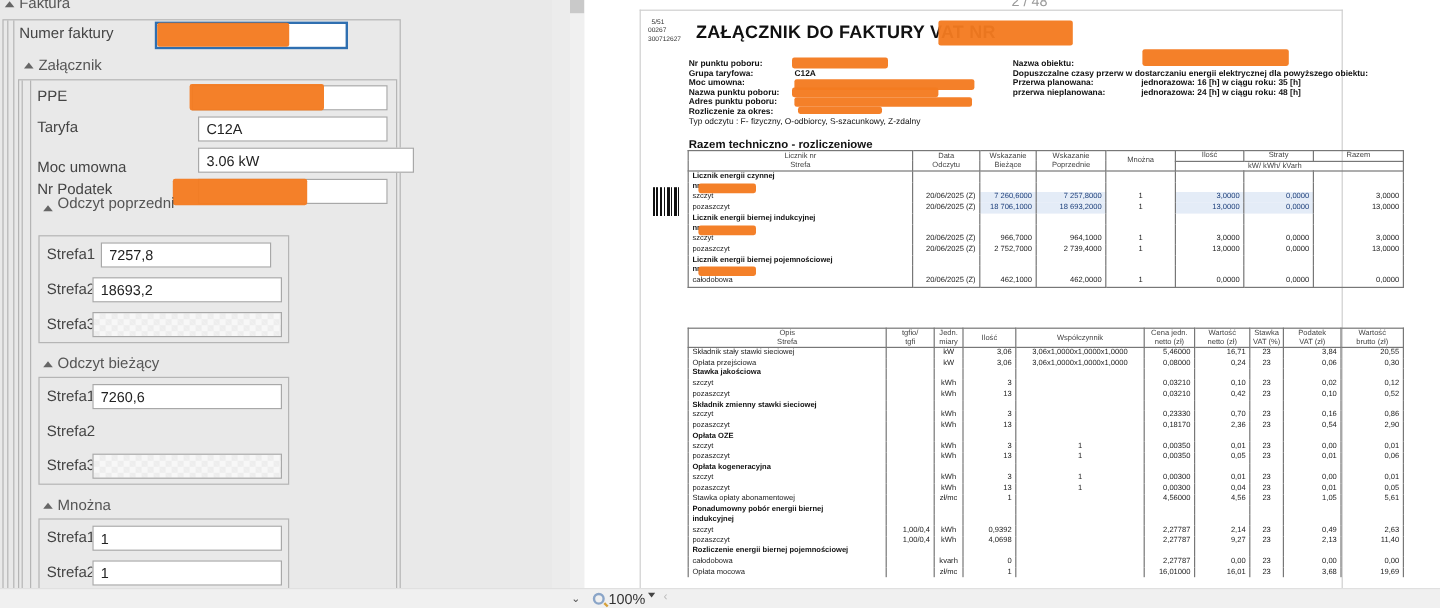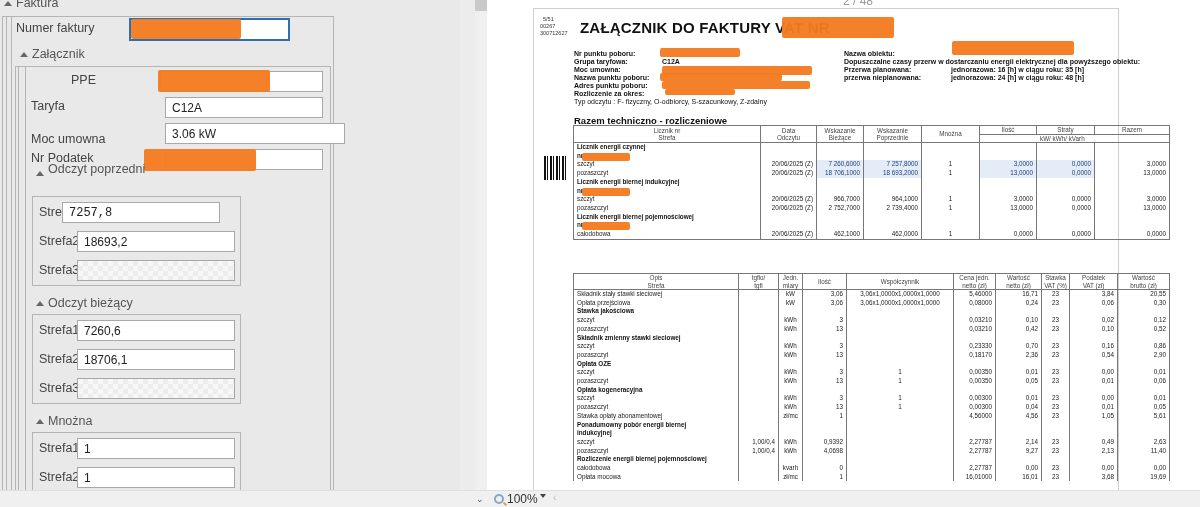--- a/index.html
+++ b/index.html
@@ -69,55 +69,54 @@
     <div class="inp focus" style="left:129px;top:18px;width:161px;height:23px;"></div>
     <div class="redact" style="left:131px;top:19px;width:110px;height:20px;"></div>
 
     <div class="sec-head" style="left:20px;top:47px;">
       <span class="tri"></span>
       <span>Załącznik</span>
     </div>
     <div class="box" style="left:15px;top:66px;width:316px;height:450px;"></div>
     <div class="vbar" style="left:18px;top:67px;width:8px;height:440px;"></div>
 
-    <div class="lbl" style="left:31px;top:73px;margin-left:40px;">PPE</div>
+    <div class="lbl" style="left:31px;top:73px;">PPE</div>
     <div class="inp" style="left:160px;top:71px;width:163px;"></div>
     <div class="redact" style="left:158px;top:70px;width:112px;height:22px;"></div>
 
     <div class="lbl" style="left:31px;top:99px;">Taryfa</div>
     <div class="inp" style="left:165px;top:97px;width:158px;">C12A</div>
 
     <div class="lbl" style="left:31px;top:112px;margin-top:20px;">Moc umowna</div>
     <div class="inp" style="left:165px;top:123px;width:180px;">3.06 kW</div>
 
     <div class="lbl" style="left:31px;top:151px;">Nr Podatek</div>
     <div class="inp" style="left:165px;top:149px;width:158px;"></div>
     <div class="redact" style="left:144px;top:149px;width:112px;height:22px;"></div>
 
     <div class="sec-head" style="left:36px;top:162px;align-items:flex-end;">
       <span class="tri"></span>
       <span>Odczyt poprzedni</span>
     </div>
     <div class="box" style="left:32px;top:196px;width:209px;height:90px;"></div>
     <div class="lbl" style="left:39px;top:205px;">Strefa1</div>
-    <div class="inp" style="left:62px;top:202px;width:158px;font-family:Liberation Mono, monospace;">7257,8</div>
+    <div class="inp" style="left:84px;top:202px;width:142px;">7257,8</div>
     <div class="lbl" style="left:39px;top:234px;">Strefa2</div>
     <div class="inp" style="left:77px;top:231px;width:158px;">18693,2</div>
     <div class="lbl" style="left:39px;top:263px;">Strefa3</div>
     <div class="inp empty" style="left:77px;top:260px;width:158px;"></div>
 
     <div class="sec-head" style="left:36px;top:296px;">
       <span class="tri"></span>
       <span>Odczyt bieżący</span>
     </div>
     <div class="box" style="left:32px;top:314px;width:209px;height:90px;"></div>
     <div class="lbl" style="left:39px;top:323px;">Strefa1</div>
     <div class="inp" style="left:77px;top:320px;width:158px;">7260,6</div>
     <div class="lbl" style="left:39px;top:352px;">Strefa2</div>
-    <div class="inp" style="left:77px;top:349px;width:158px;">18706,1</div>
     <div class="lbl" style="left:39px;top:381px;">Strefa3</div>
     <div class="inp empty" style="left:77px;top:378px;width:158px;"></div>
 
     <div class="sec-head" style="left:36px;top:414px;">
       <span class="tri"></span>
       <span>Mnożna</span>
     </div>
     <div class="box" style="left:32px;top:432px;width:209px;height:90px;"></div>
     <div class="lbl" style="left:39px;top:441px;">Strefa1</div>
     <div class="inp" style="left:77px;top:438px;width:158px;">1</div>

